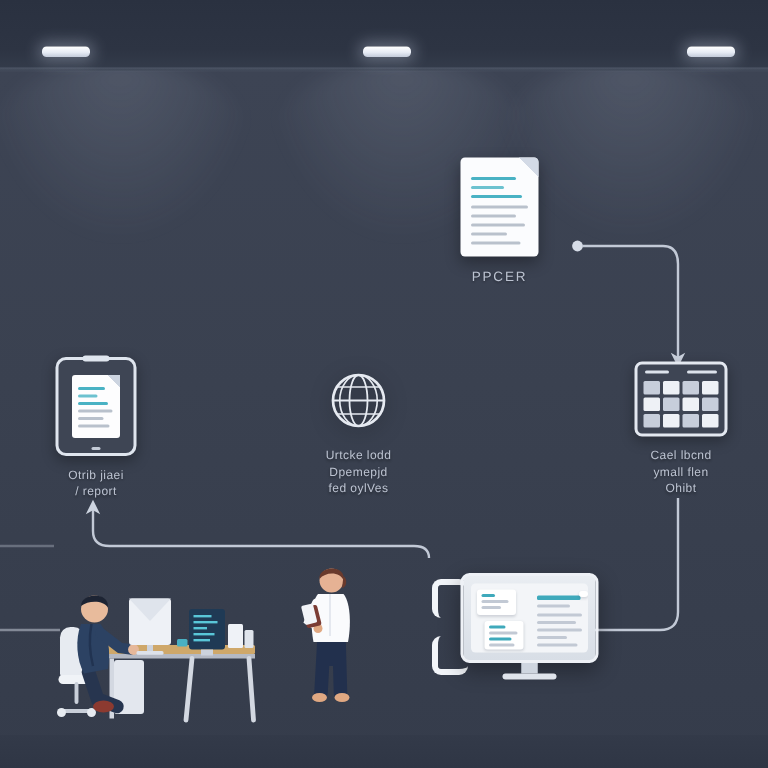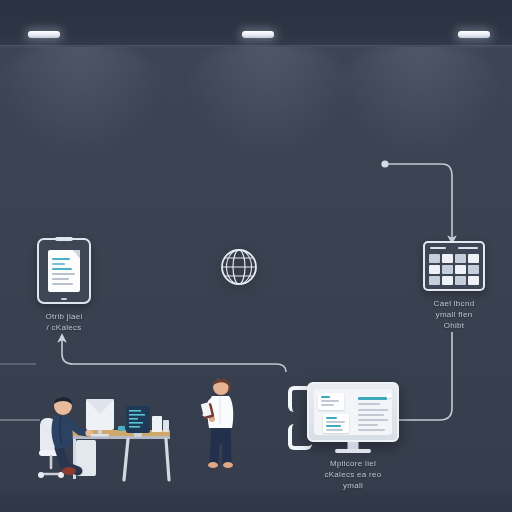--- a/index.html
+++ b/index.html
@@ -157,48 +157,65 @@
       <path d="M452,332 V408 Q452,420 440,420 H392" fill="none" stroke="#c2c9d6" stroke-width="1.6"></path>
       <circle cx="386" cy="420" r="3.6" fill="#d6dce7"></circle>
     </g>
 
     <g>
       <path d="M0,420 H40" fill="none" stroke="#c2c9d6" stroke-width="1.6" opacity=".55"></path>
       <path d="M0,364 H36" fill="none" stroke="#c2c9d6" stroke-width="1.6" opacity=".35"></path>
     </g>
   </svg>
 
+  <div class="node" style="left:307px;top:105px;">
+    <div class="doc">
+      <div class="fold"></div>
+      <div class="line t" style="left:7px;top:13px;width:30px;"></div>
+      <div class="line t2" style="left:7px;top:19px;width:22px;"></div>
+      <div class="line t" style="left:7px;top:25px;width:34px;"></div>
+      <div class="line" style="left:7px;top:32px;width:38px;"></div>
+      <div class="line" style="left:7px;top:38px;width:30px;"></div>
+      <div class="line" style="left:7px;top:44px;width:36px;"></div>
+      <div class="line" style="left:7px;top:50px;width:24px;"></div>
+      <div class="line" style="left:7px;top:56px;width:33px;"></div>
+    </div>
+    <div class="cap big">PPCER</div>
+  </div>
 
   <div class="node" style="left:37px;top:238px;">
     <div class="tablet">
       <div class="clip"></div>
       <div class="home"></div>
       <div class="mini-doc">
         <div class="fold"></div>
         <div class="line t" style="left:4px;top:8px;width:18px;"></div>
         <div class="line t2" style="left:4px;top:13px;width:13px;"></div>
         <div class="line t" style="left:4px;top:18px;width:20px;"></div>
         <div class="line" style="left:4px;top:23px;width:23px;"></div>
         <div class="line" style="left:4px;top:28px;width:17px;"></div>
         <div class="line" style="left:4px;top:33px;width:21px;"></div>
       </div>
     </div>
     <div class="cap">Otrib jiaei
-/ cKalecs</div>
+/ report</div>
   </div>
 
 
   <div class="node" style="left:215px;top:243px;">
     <svg class="svgi" width="48" height="48" viewBox="0 0 48 48">
       <circle cx="24" cy="24" r="17" fill="none" stroke="#e6eaf1" stroke-width="1.8"></circle>
       <ellipse cx="24" cy="24" rx="6" ry="17" fill="none" stroke="#e6eaf1" stroke-width="1.2"></ellipse>
       <ellipse cx="24" cy="24" rx="12.5" ry="17" fill="none" stroke="#e6eaf1" stroke-width="1.1"></ellipse>
       <path d="M7,24 H41" stroke="#e6eaf1" stroke-width="1.2"></path>
       <path d="M9.4,15 H38.6 M9.4,33 H38.6" stroke="#e6eaf1" stroke-width="1.1"></path>
     </svg>
+    <div class="cap">Urtcke lodd
+Dpemepjd
+fed oylVes</div>
   </div>
 
   <div class="node" style="left:423px;top:241px;">
     <div class="sheet">
       <div class="hdr"></div>
         <div class="hdr2"></div>
       <div class="grid">
         <i class="d"></i>
           <i></i>
           <i class="d"></i>
@@ -317,18 +334,15 @@
           <div class="bar" style="left:44px;top:25px;width:26px;"></div>
           <div class="bar" style="left:44px;top:30px;width:30px;"></div>
           <div class="bar" style="left:44px;top:35px;width:20px;"></div>
           <div class="bar" style="left:44px;top:40px;width:27px;"></div>
           <div class="card" style="left:72px;top:5px;width:6px;height:4px;"></div>
         </div>
       </div>
       <div class="mon-neck"></div>
       <div class="mon-base"></div>
     </div>
-    <div class="cap" style="margin-top:4px;">Mplicore liel
-cKalecs ea reo
-ymall</div>
   </div>
 
 </div>
 
 </body></html>

